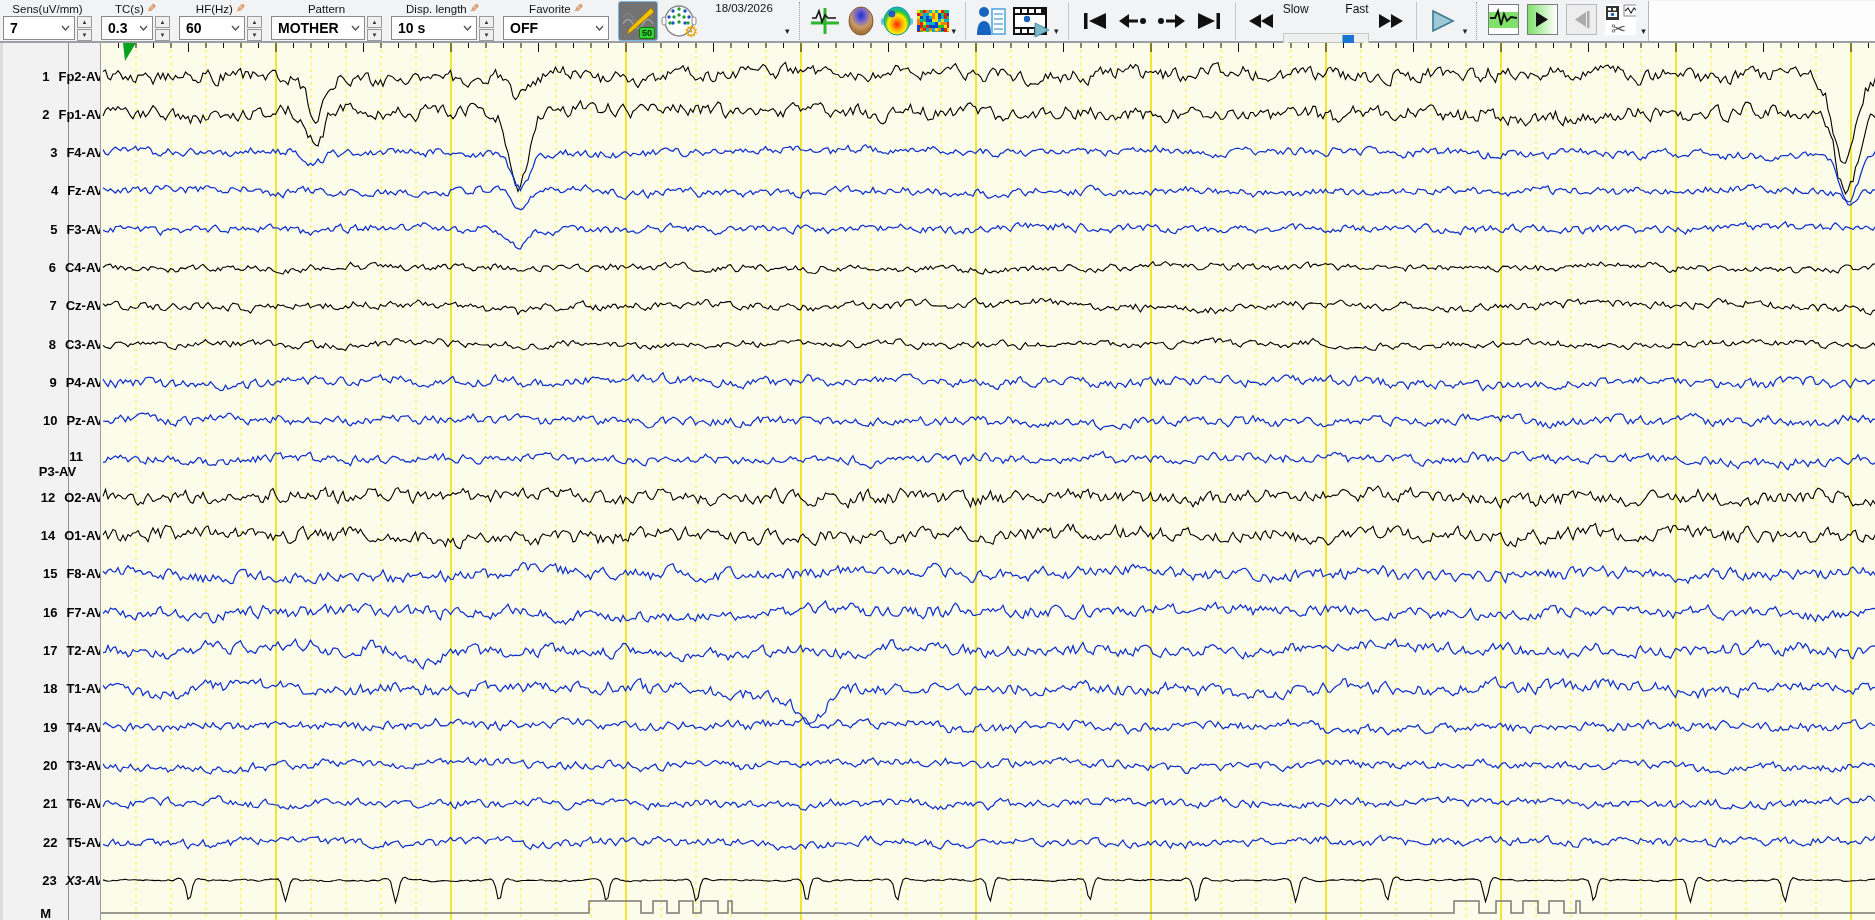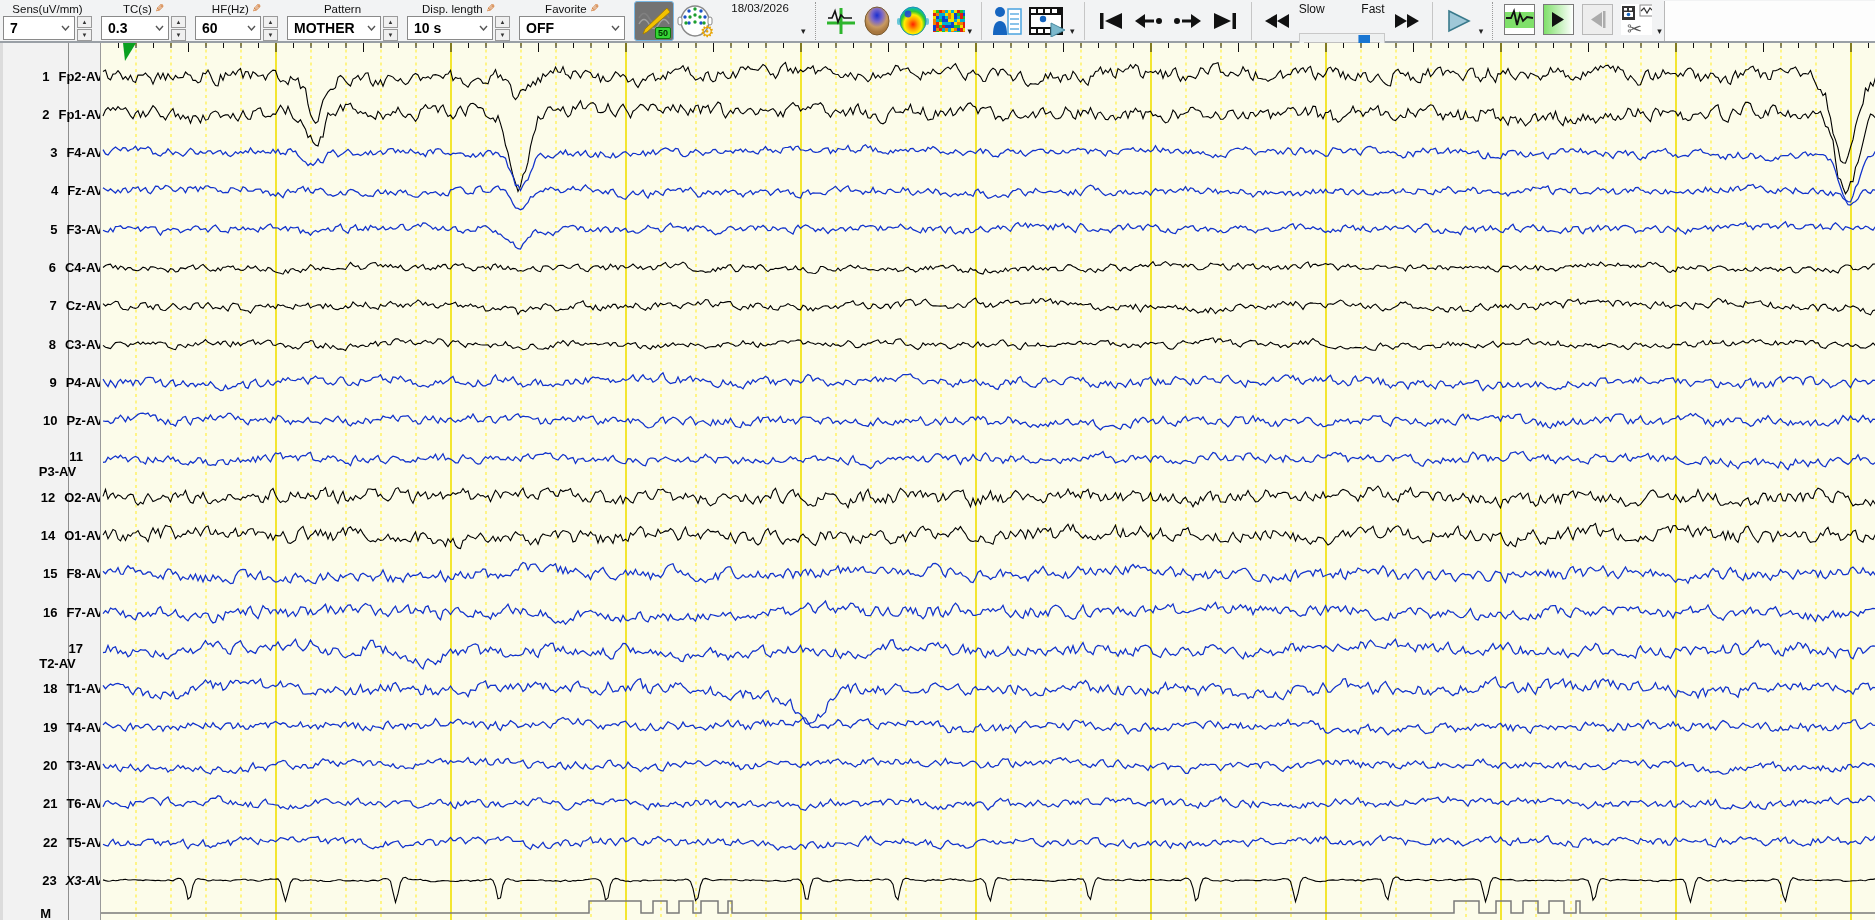--- a/index.html
+++ b/index.html
@@ -102,21 +102,21 @@
       </div>
     </div>
   </div>
 
   <div class="fgroup">
     <div class="flabel">
         <span>TC(s)</span>
         <span class="pencil">✎</span>
       </div>
     <div class="frow">
-      <div class="select" style="width:68px">
+      <div class="select" style="width:52px">
         <span class="val">0.3</span>
         <span class="chev">
             <svg width="9" height="6">
               <polyline points="1,1 4.5,5 8,1" fill="none" stroke="#555" stroke-width="1.4"></polyline>
             </svg>
           </span>
       </div>
       <div class="spinner">
         <div class="spb">▲</div>
         <div class="spb">▼</div>
@@ -578,21 +578,21 @@
         <span class="chlabel">O1-AV</span>
       </div>
       <div class="chrow" style="top: 520.9px; padding-left: 37px;">
         <span class="chnum">15</span>
         <span class="chlabel">F8-AV</span>
       </div>
       <div class="chrow" style="top: 559.2px;">
         <span class="chnum">16</span>
         <span class="chlabel">F7-AV</span>
       </div>
-      <div class="chrow" style="top: 597.5px; flex-direction: column;">
+      <div class="chrow" style="top: 597.5px;">
         <span class="chnum">17</span>
         <span class="chlabel">T2-AV</span>
       </div>
       <div class="chrow" style="top: 635.8px;">
         <span class="chnum">18</span>
         <span class="chlabel">T1-AV</span>
       </div>
       <div class="chrow" style="top: 674.1px;">
         <span class="chnum">19</span>
         <span class="chlabel">T4-AV</span>

